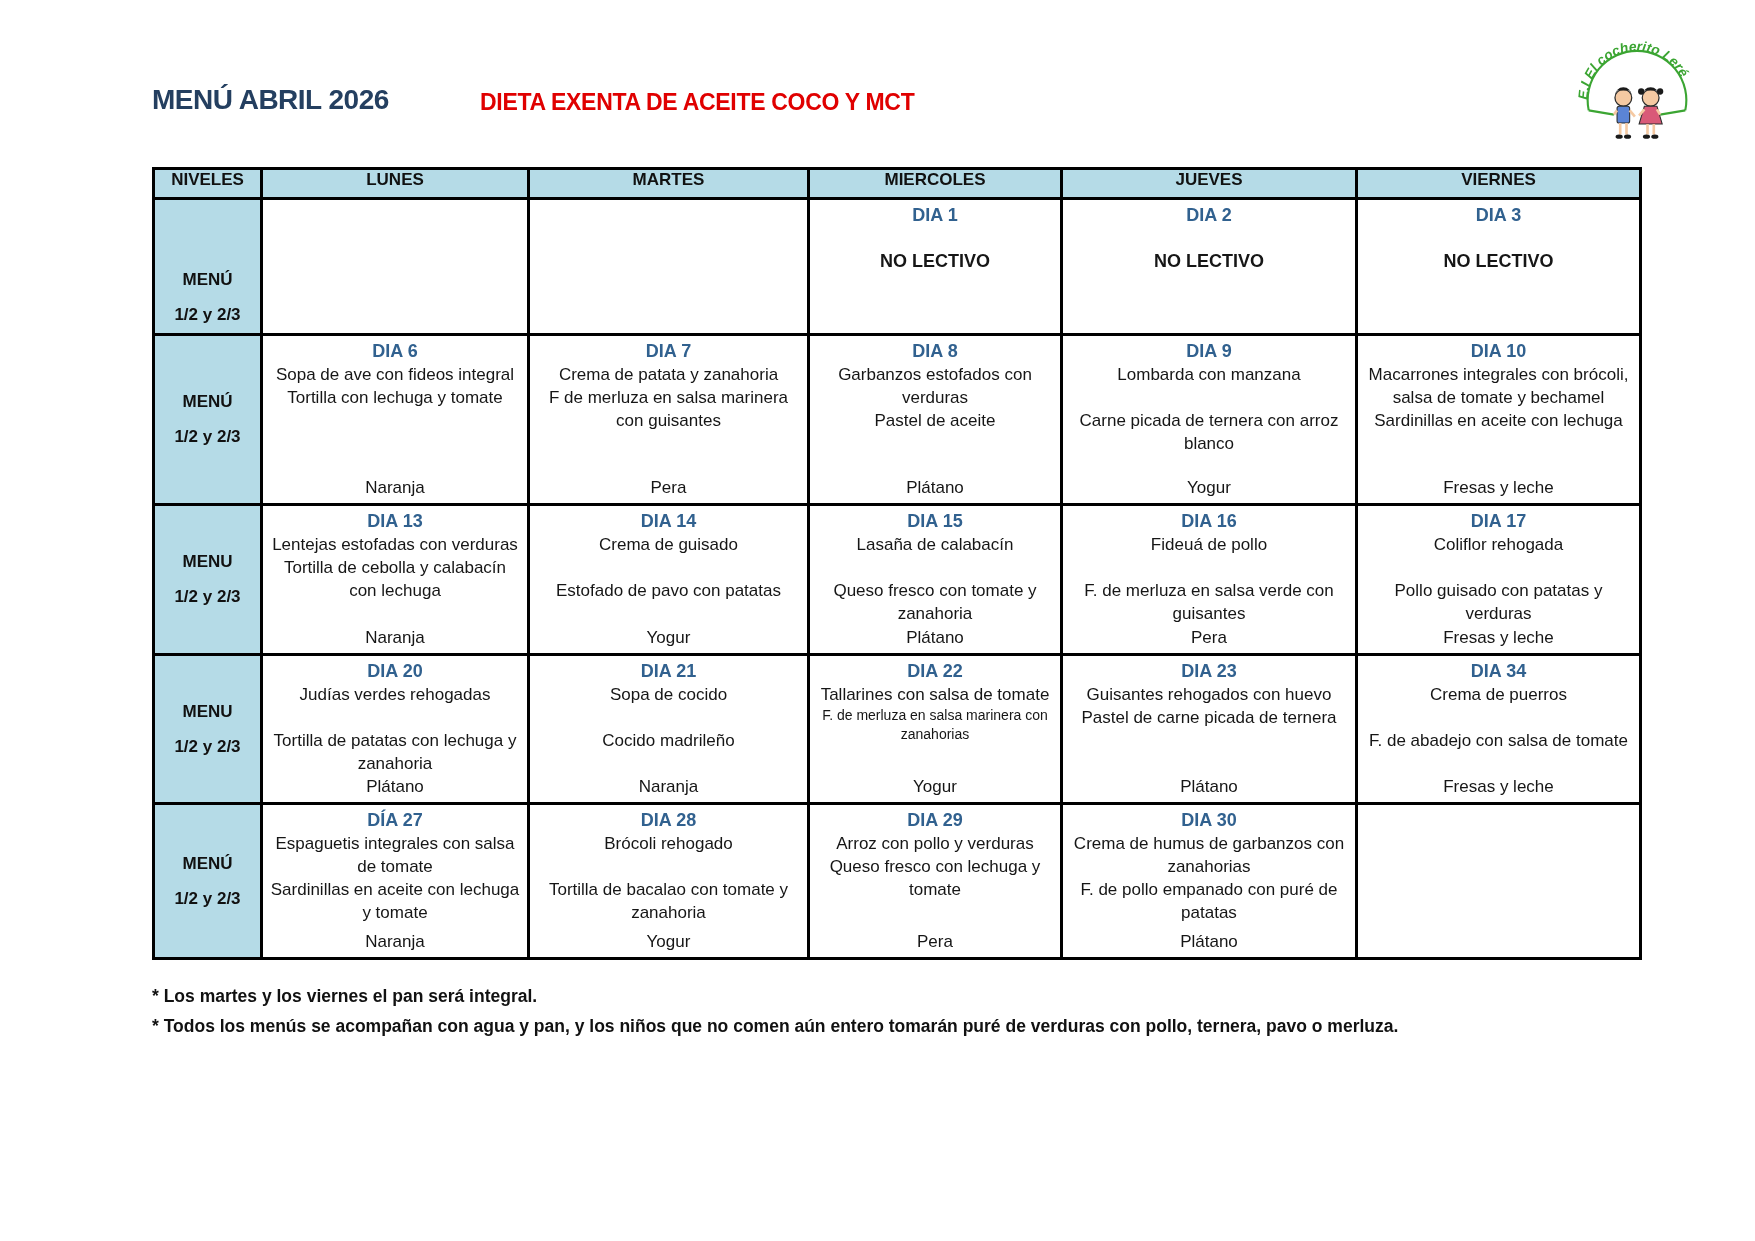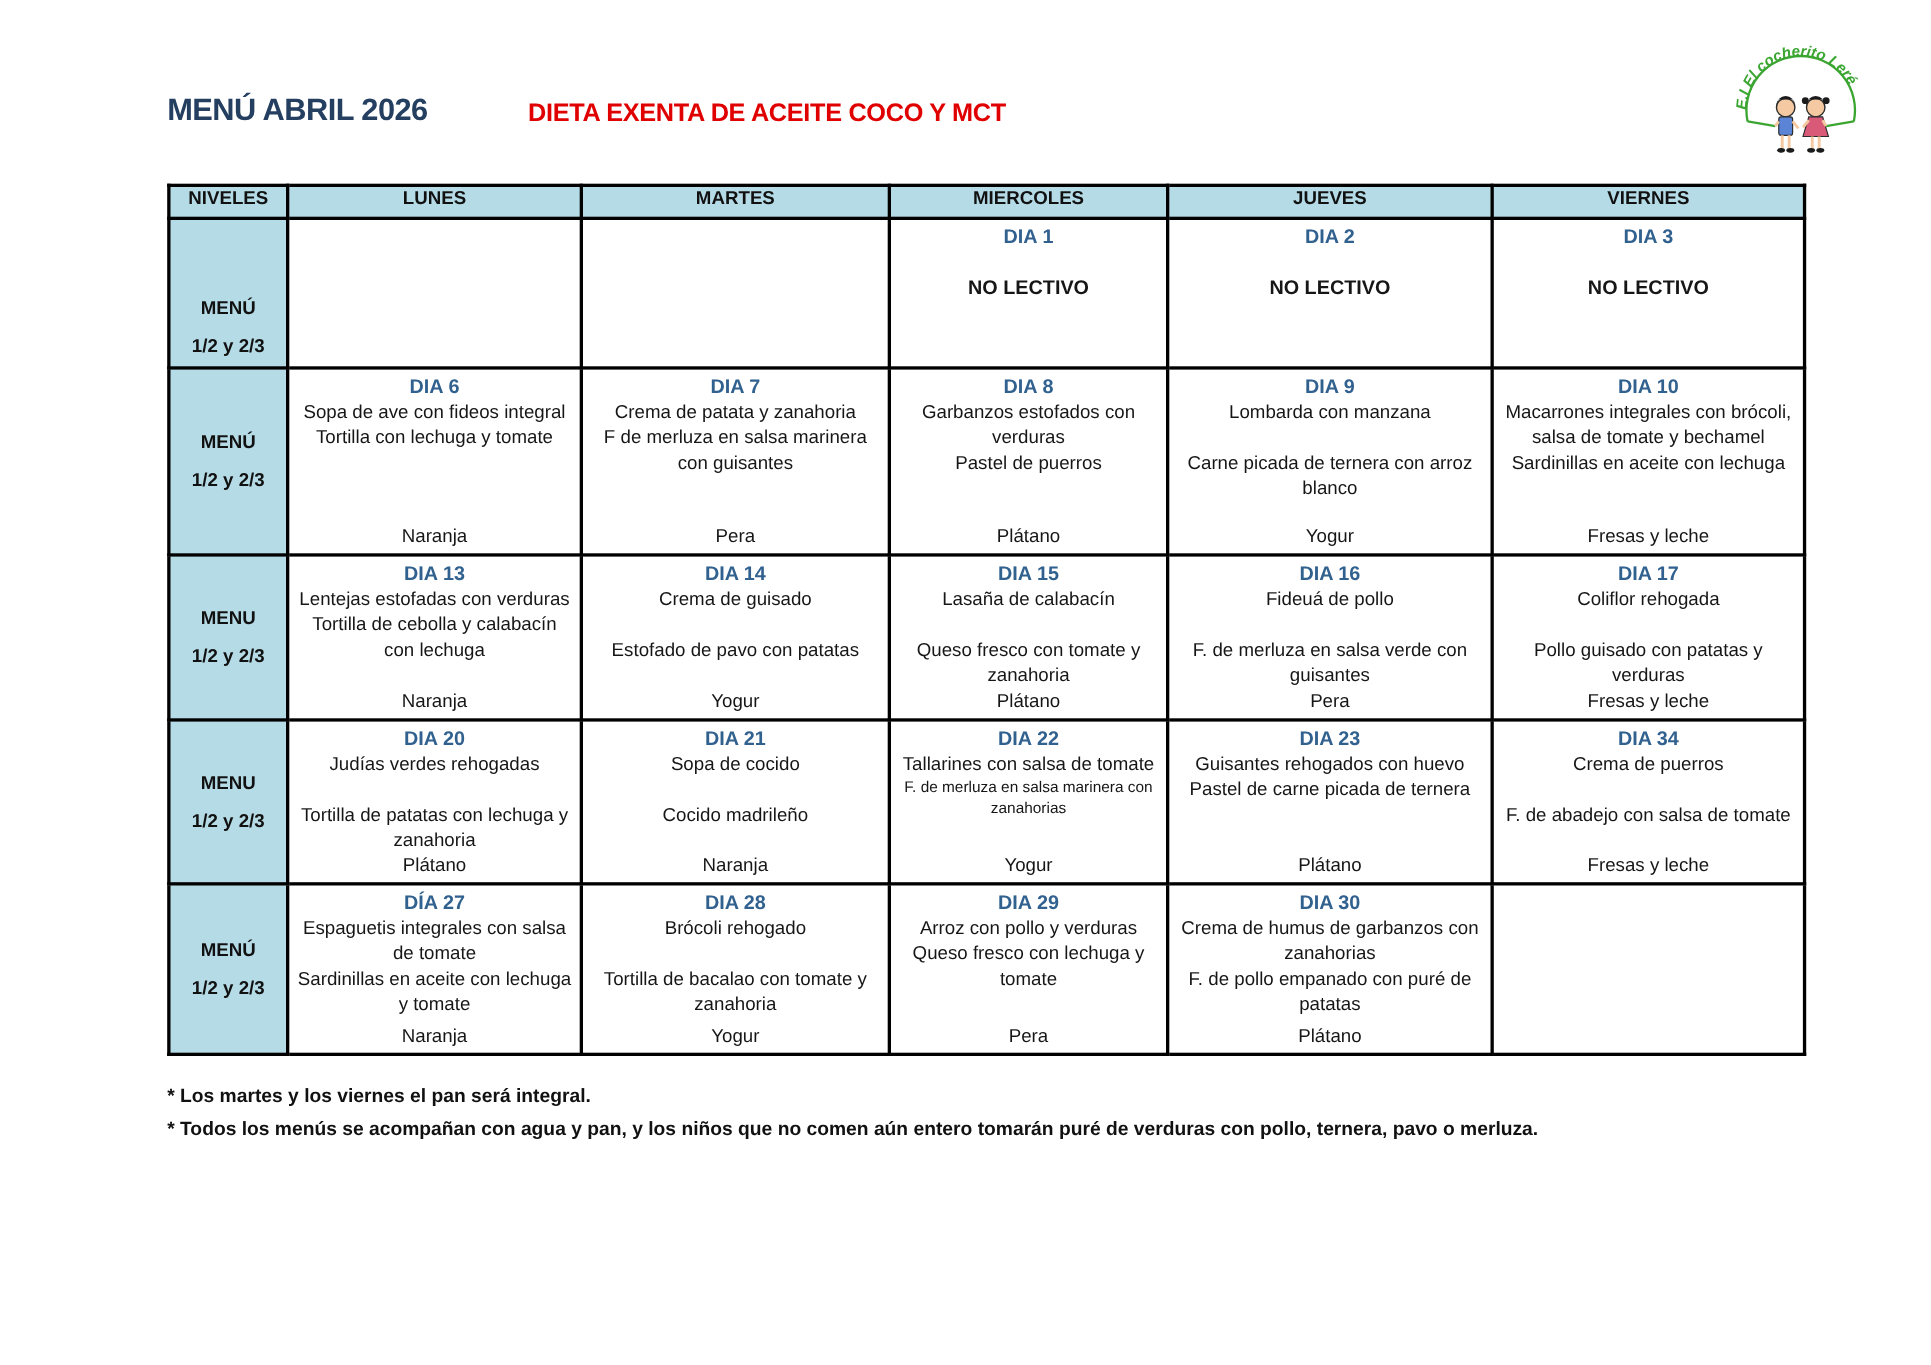--- a/index.html
+++ b/index.html
@@ -177,21 +177,21 @@
               <div class="day">DIA 7</div>
               <div class="line">Crema de patata y zanahoria</div>
               <div class="line">F de merluza en salsa marinera con guisantes</div>
               <div class="line bottom">Pera</div>
             </div>
           </td>
           <td>
             <div class="wrap">
               <div class="day">DIA 8</div>
               <div class="line">Garbanzos estofados con verduras</div>
-              <div class="line">Pastel de puerros</div>
+              <div class="line">Pastel de aceite</div>
               <div class="line bottom">Plátano</div>
             </div>
           </td>
           <td>
             <div class="wrap">
               <div class="day">DIA 9</div>
               <div class="line">Lombarda con manzana</div>
               <div class="line">&nbsp;</div>
               <div class="line">Carne picada de ternera con arroz blanco</div>
               <div class="line bottom">Yogur</div>

